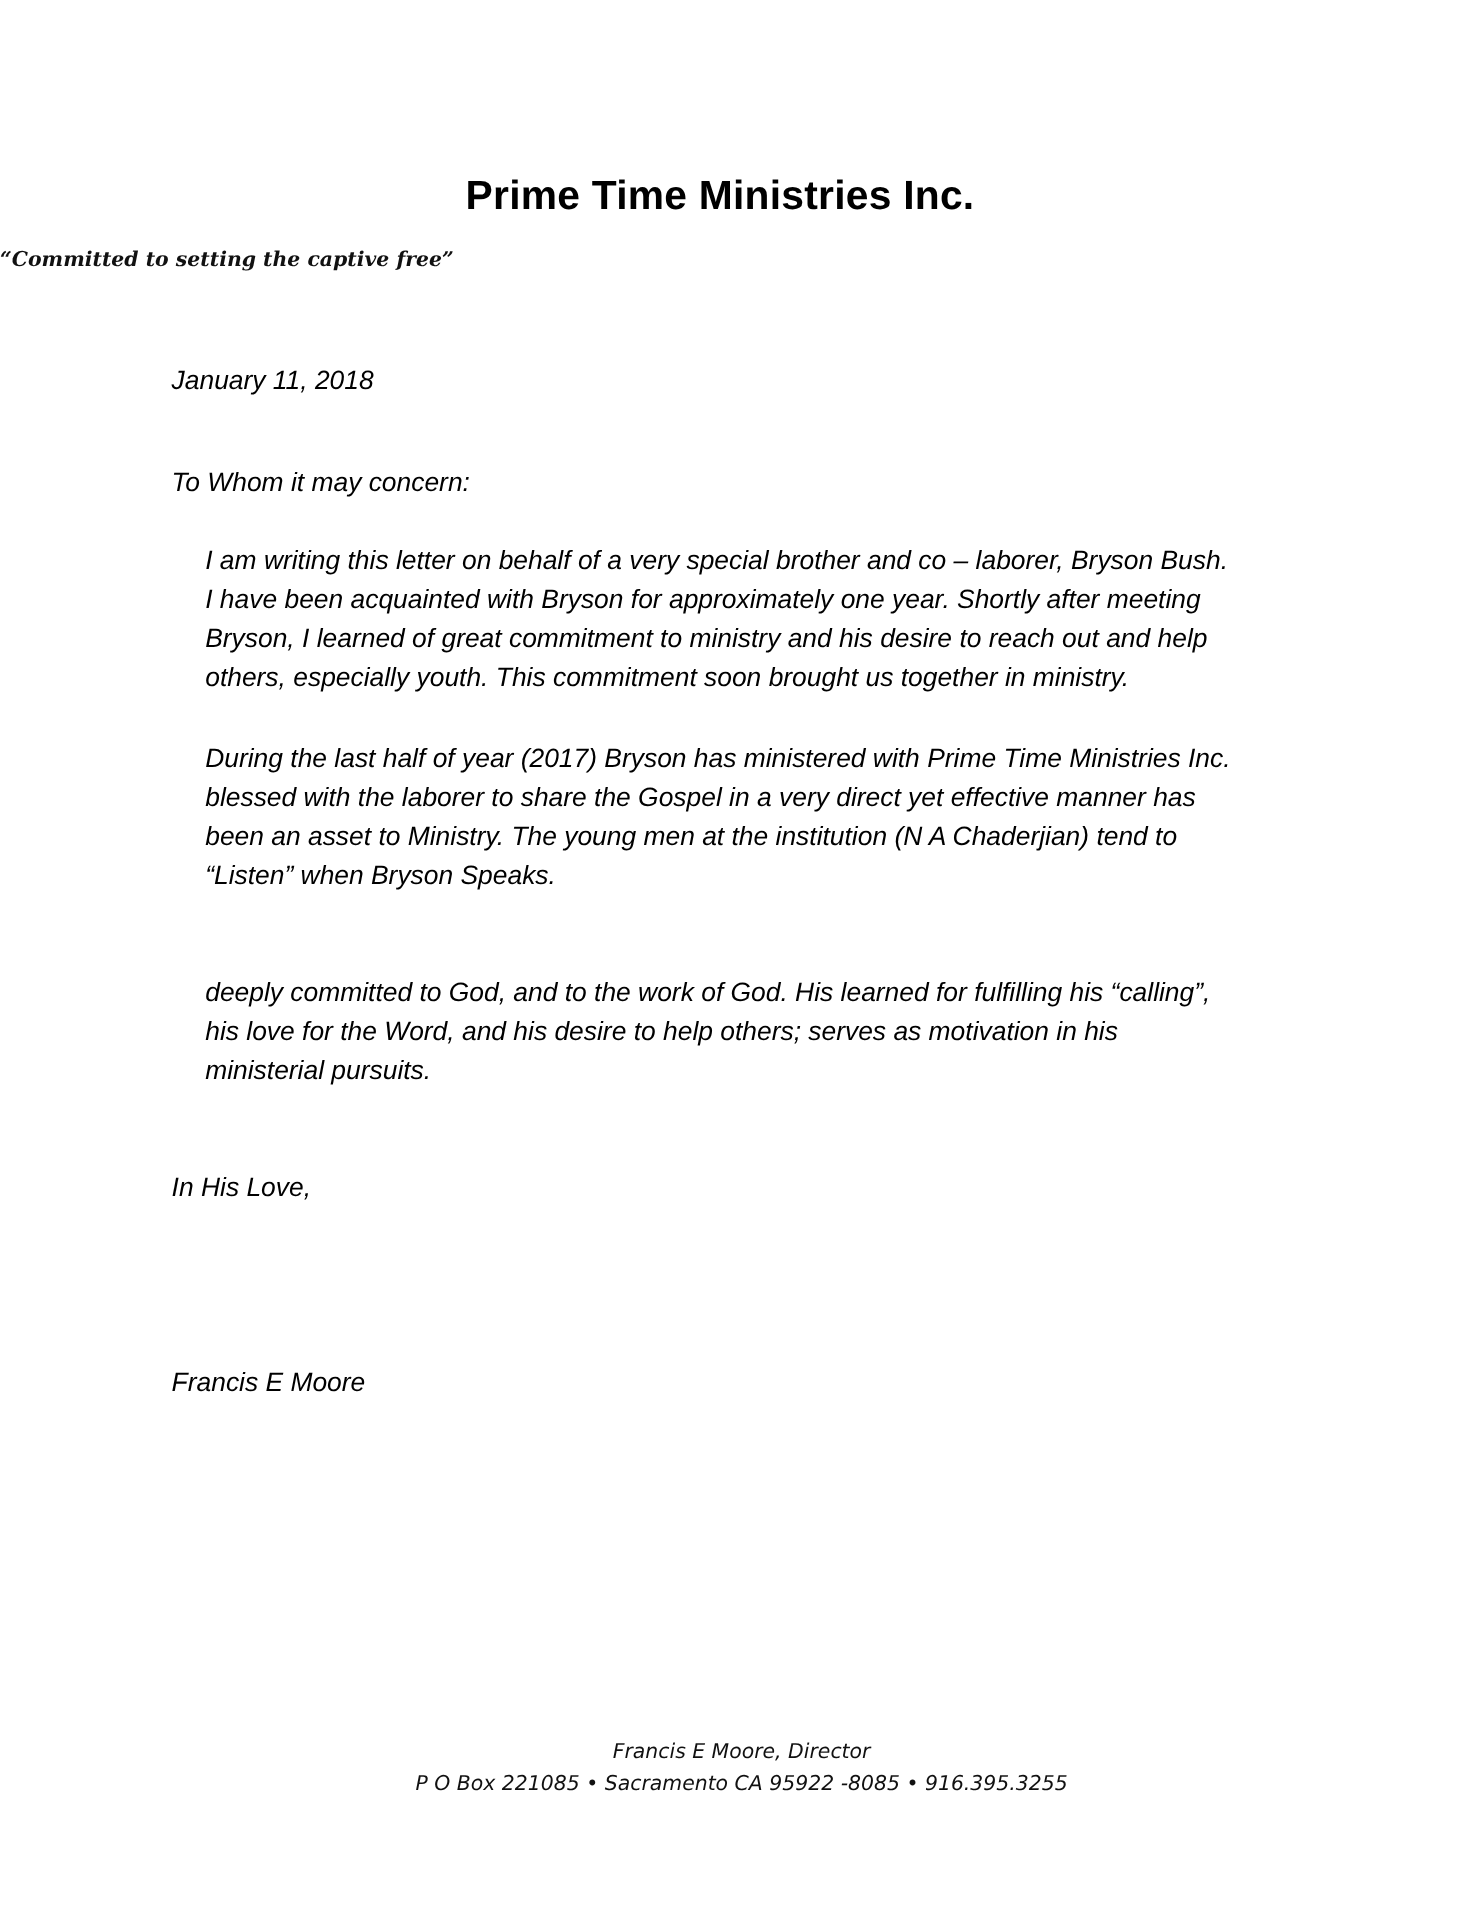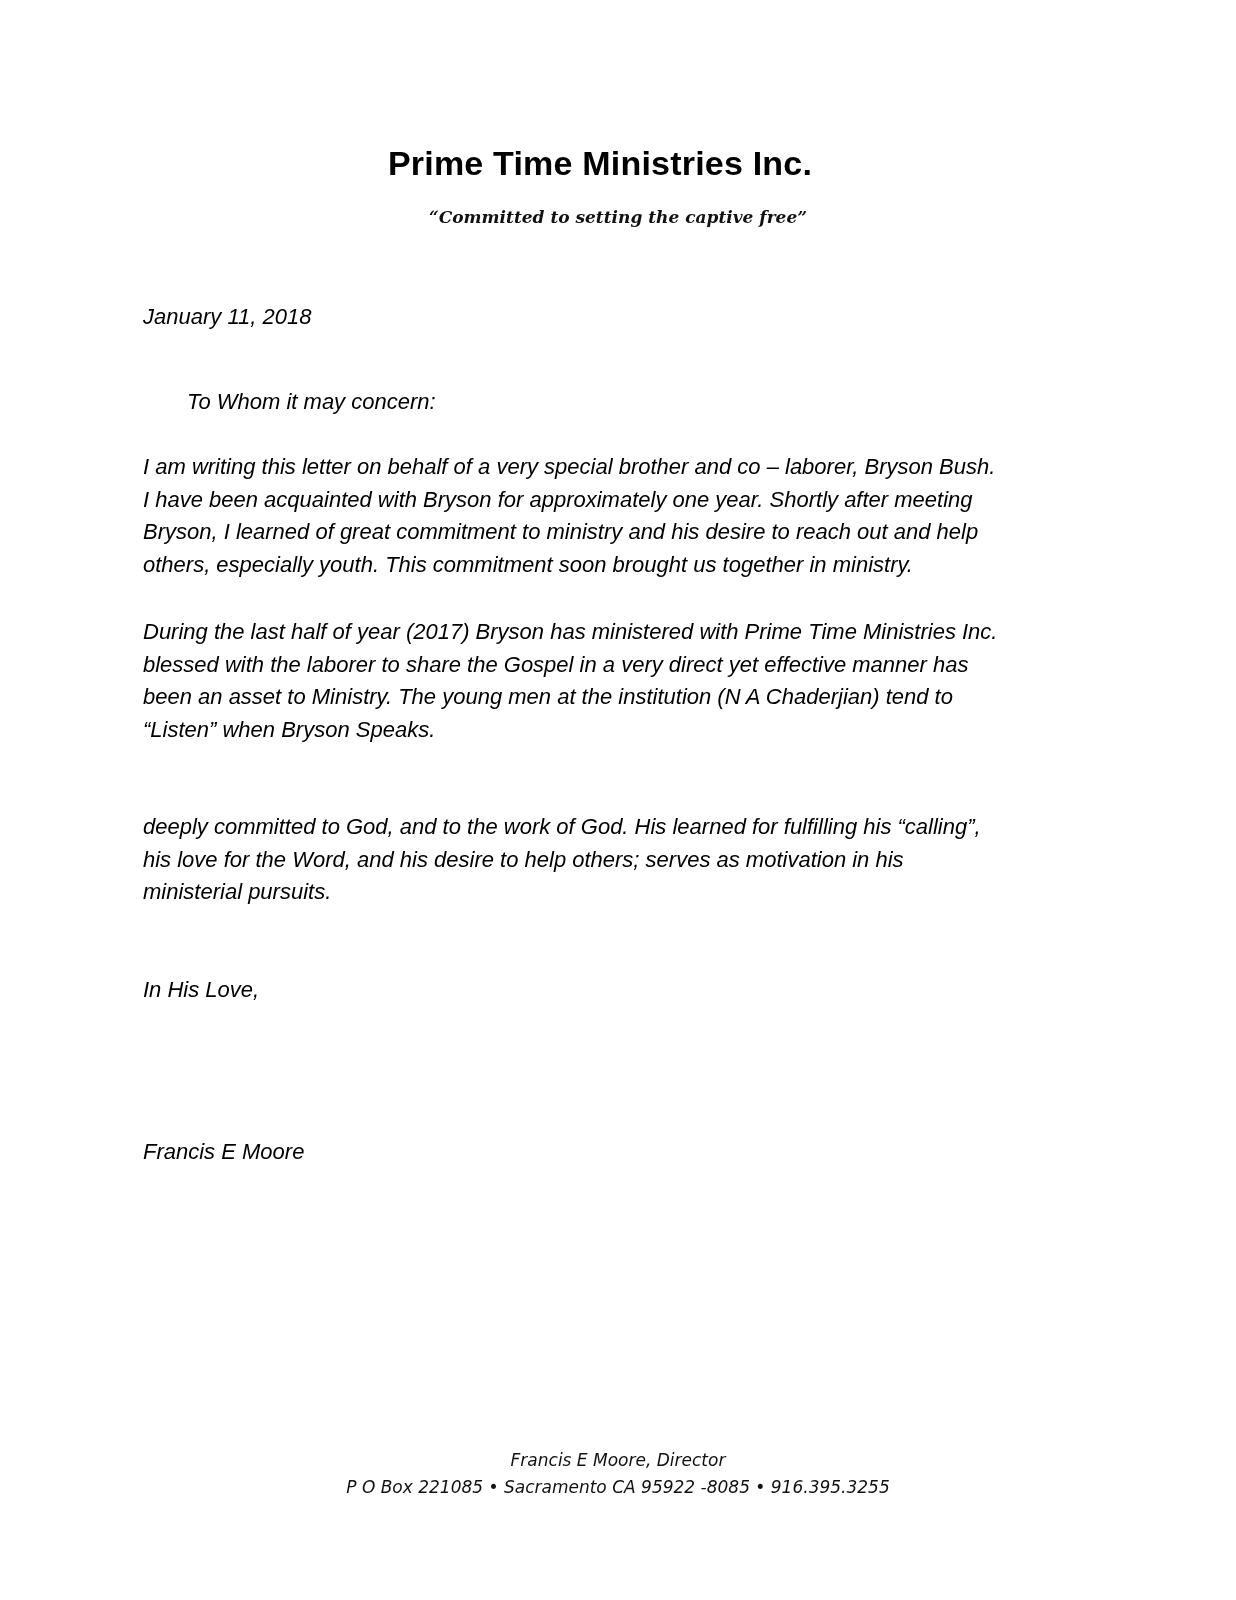--- a/index.html
+++ b/index.html
@@ -25,45 +25,45 @@
       font-weight: bold;
       font-size: 34px;
       line-height: 40px;
       letter-spacing: 0.2px;
     }
     .tagline {
       position: absolute;
       left: 0;
       width: 1236px;
       top: 205px;
-      text-align: center;
+      text-align: left;
       font-family: "DejaVu Serif", serif;
       font-style: italic;
       font-weight: bold;
       font-size: 17px;
       line-height: 24px;
       color: #111;
     }
     .body-text {
       position: absolute;
       left: 143px;
       font-size: 22px;
       line-height: 32.5px;
       font-family: "Liberation Sans", sans-serif;
       white-space: nowrap;
       font-style: italic;
     }
     .date { top: 301px; }
-    .greeting { top: 386px; margin-left: 44px; }
+    .greeting { top: 386px; }
     .para1 { top: 451px; }
     .para2 { top: 616px; }
     .para3 { top: 811px; }
     .closing { top: 974px; }
     .signature { top: 1136px; }
-    .line { display: block; }
+    .line { display: block; margin-left: 28px; }
     .footer {
       position: absolute;
       left: 0;
       width: 1236px;
       text-align: center;
       font-family: "DejaVu Sans", sans-serif;
       font-style: italic;
       font-size: 17px;
       line-height: 26px;
       color: #111;

